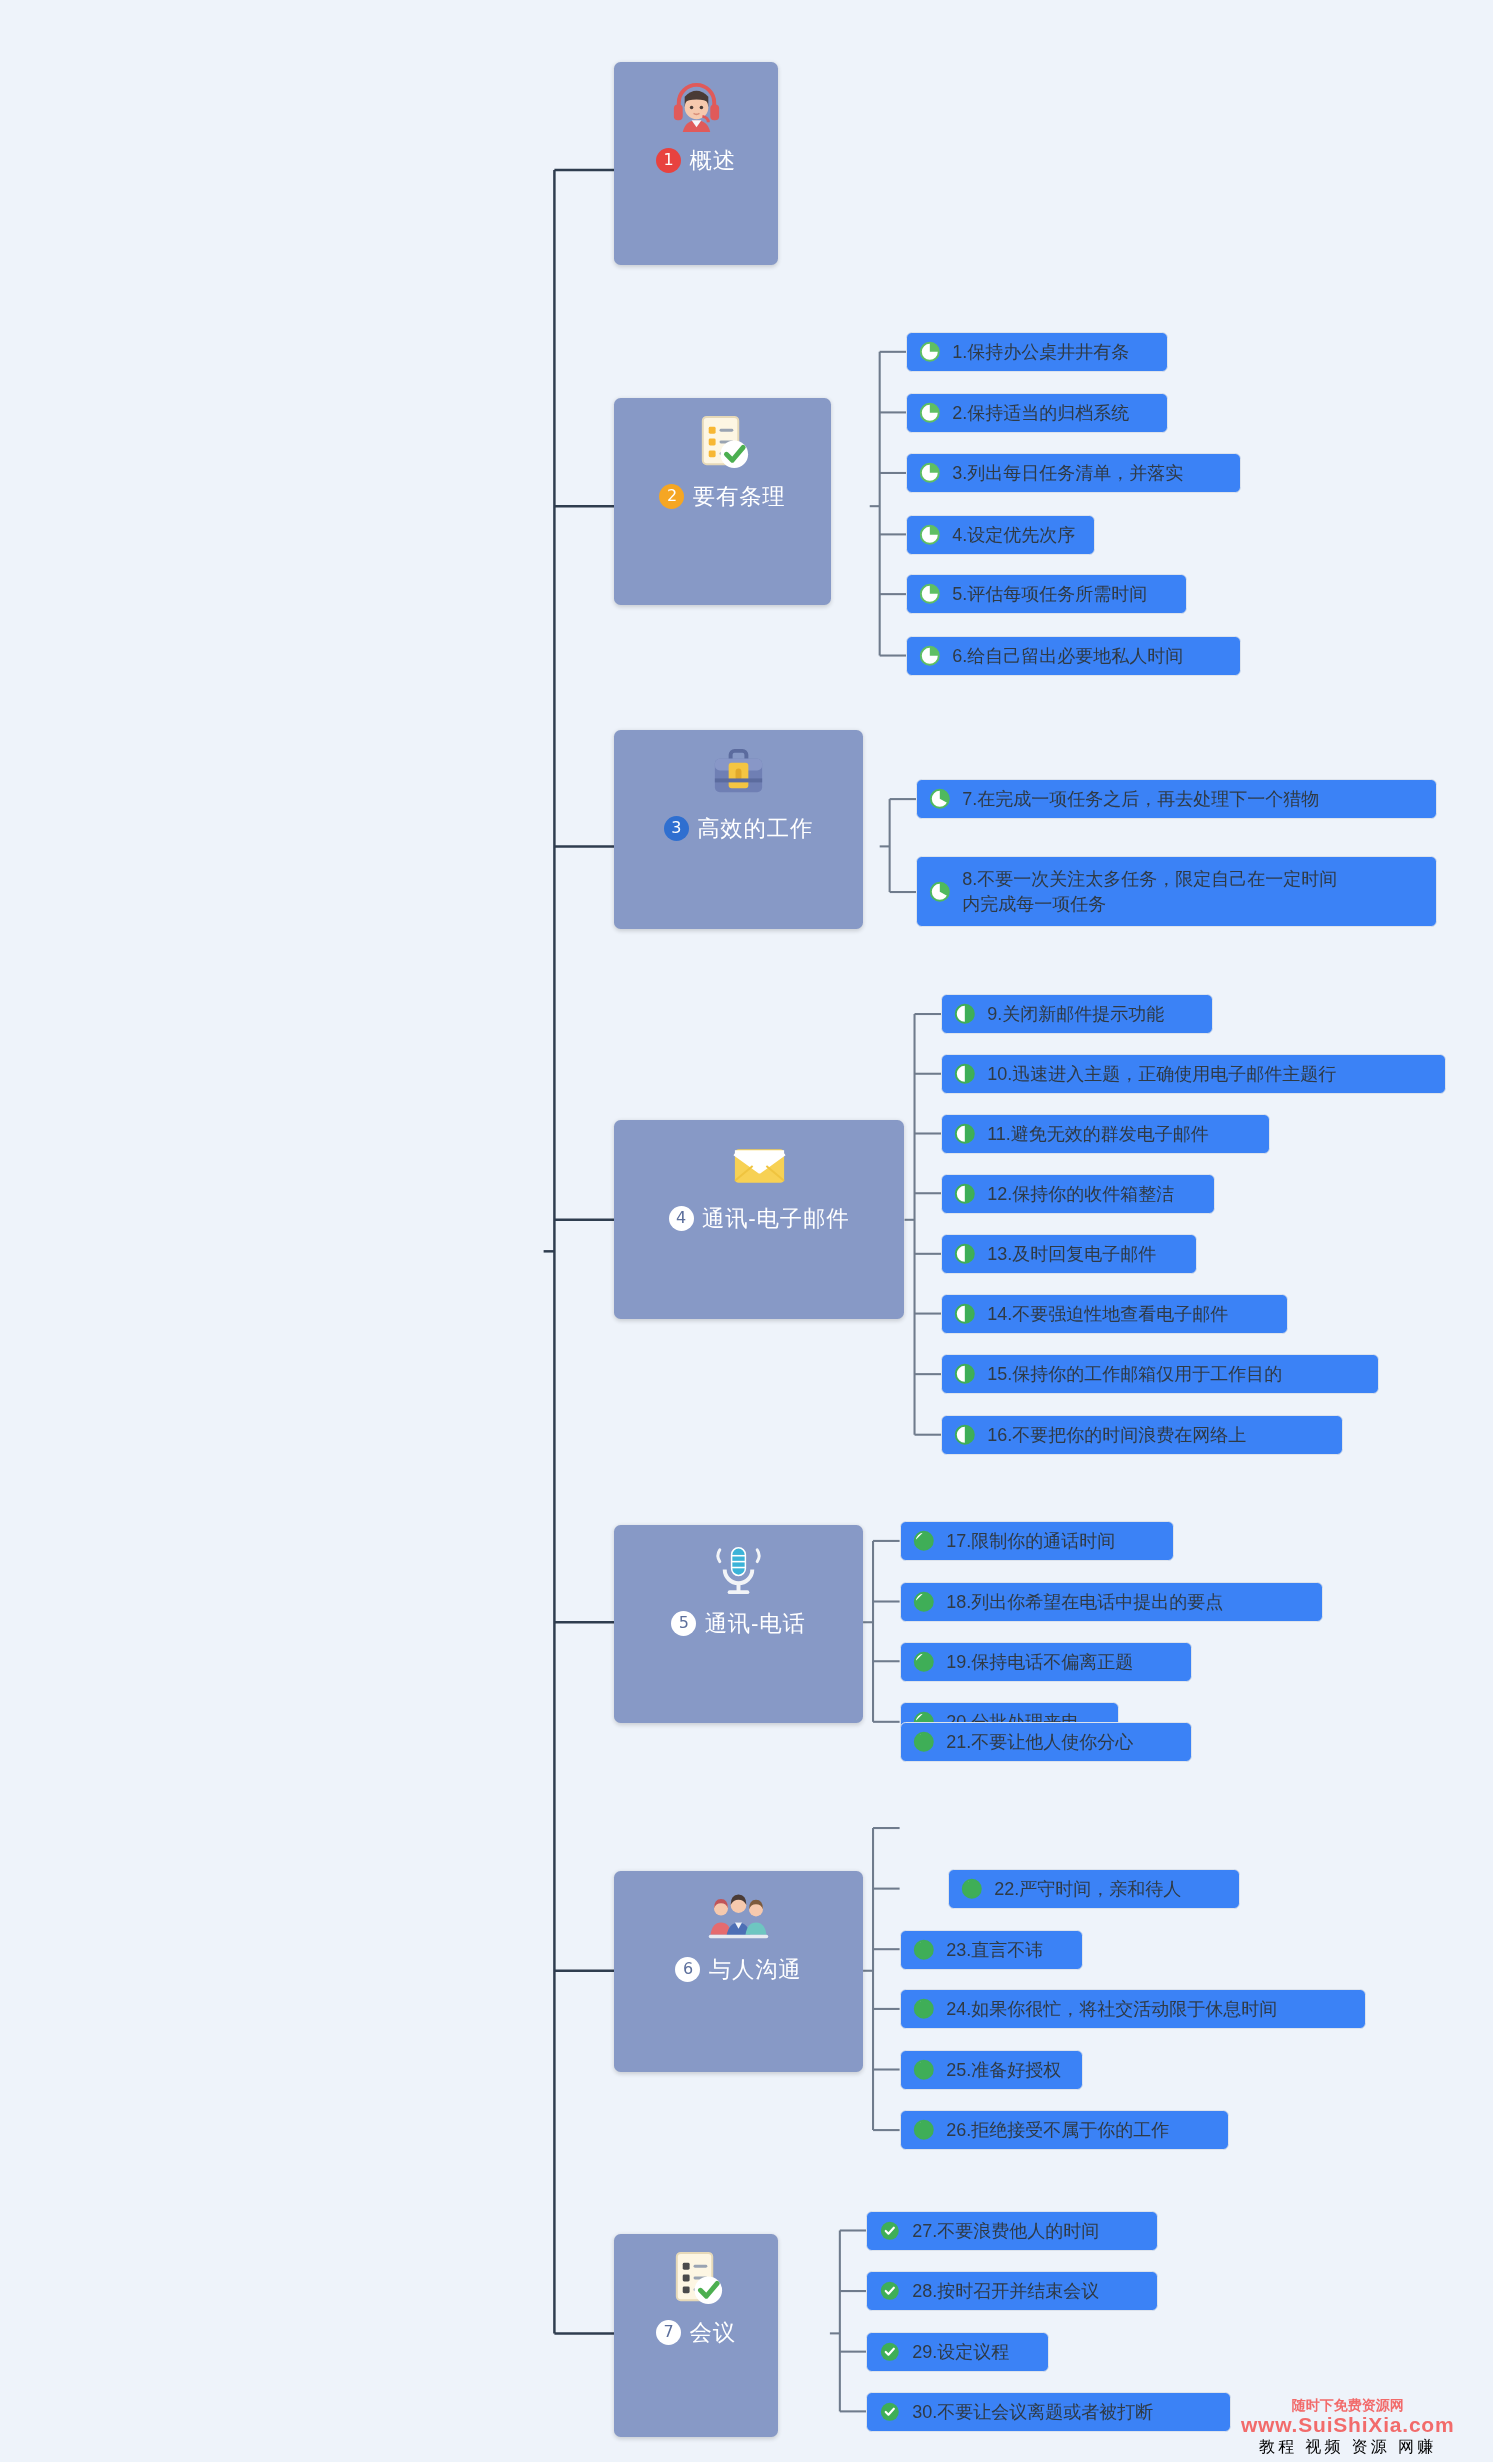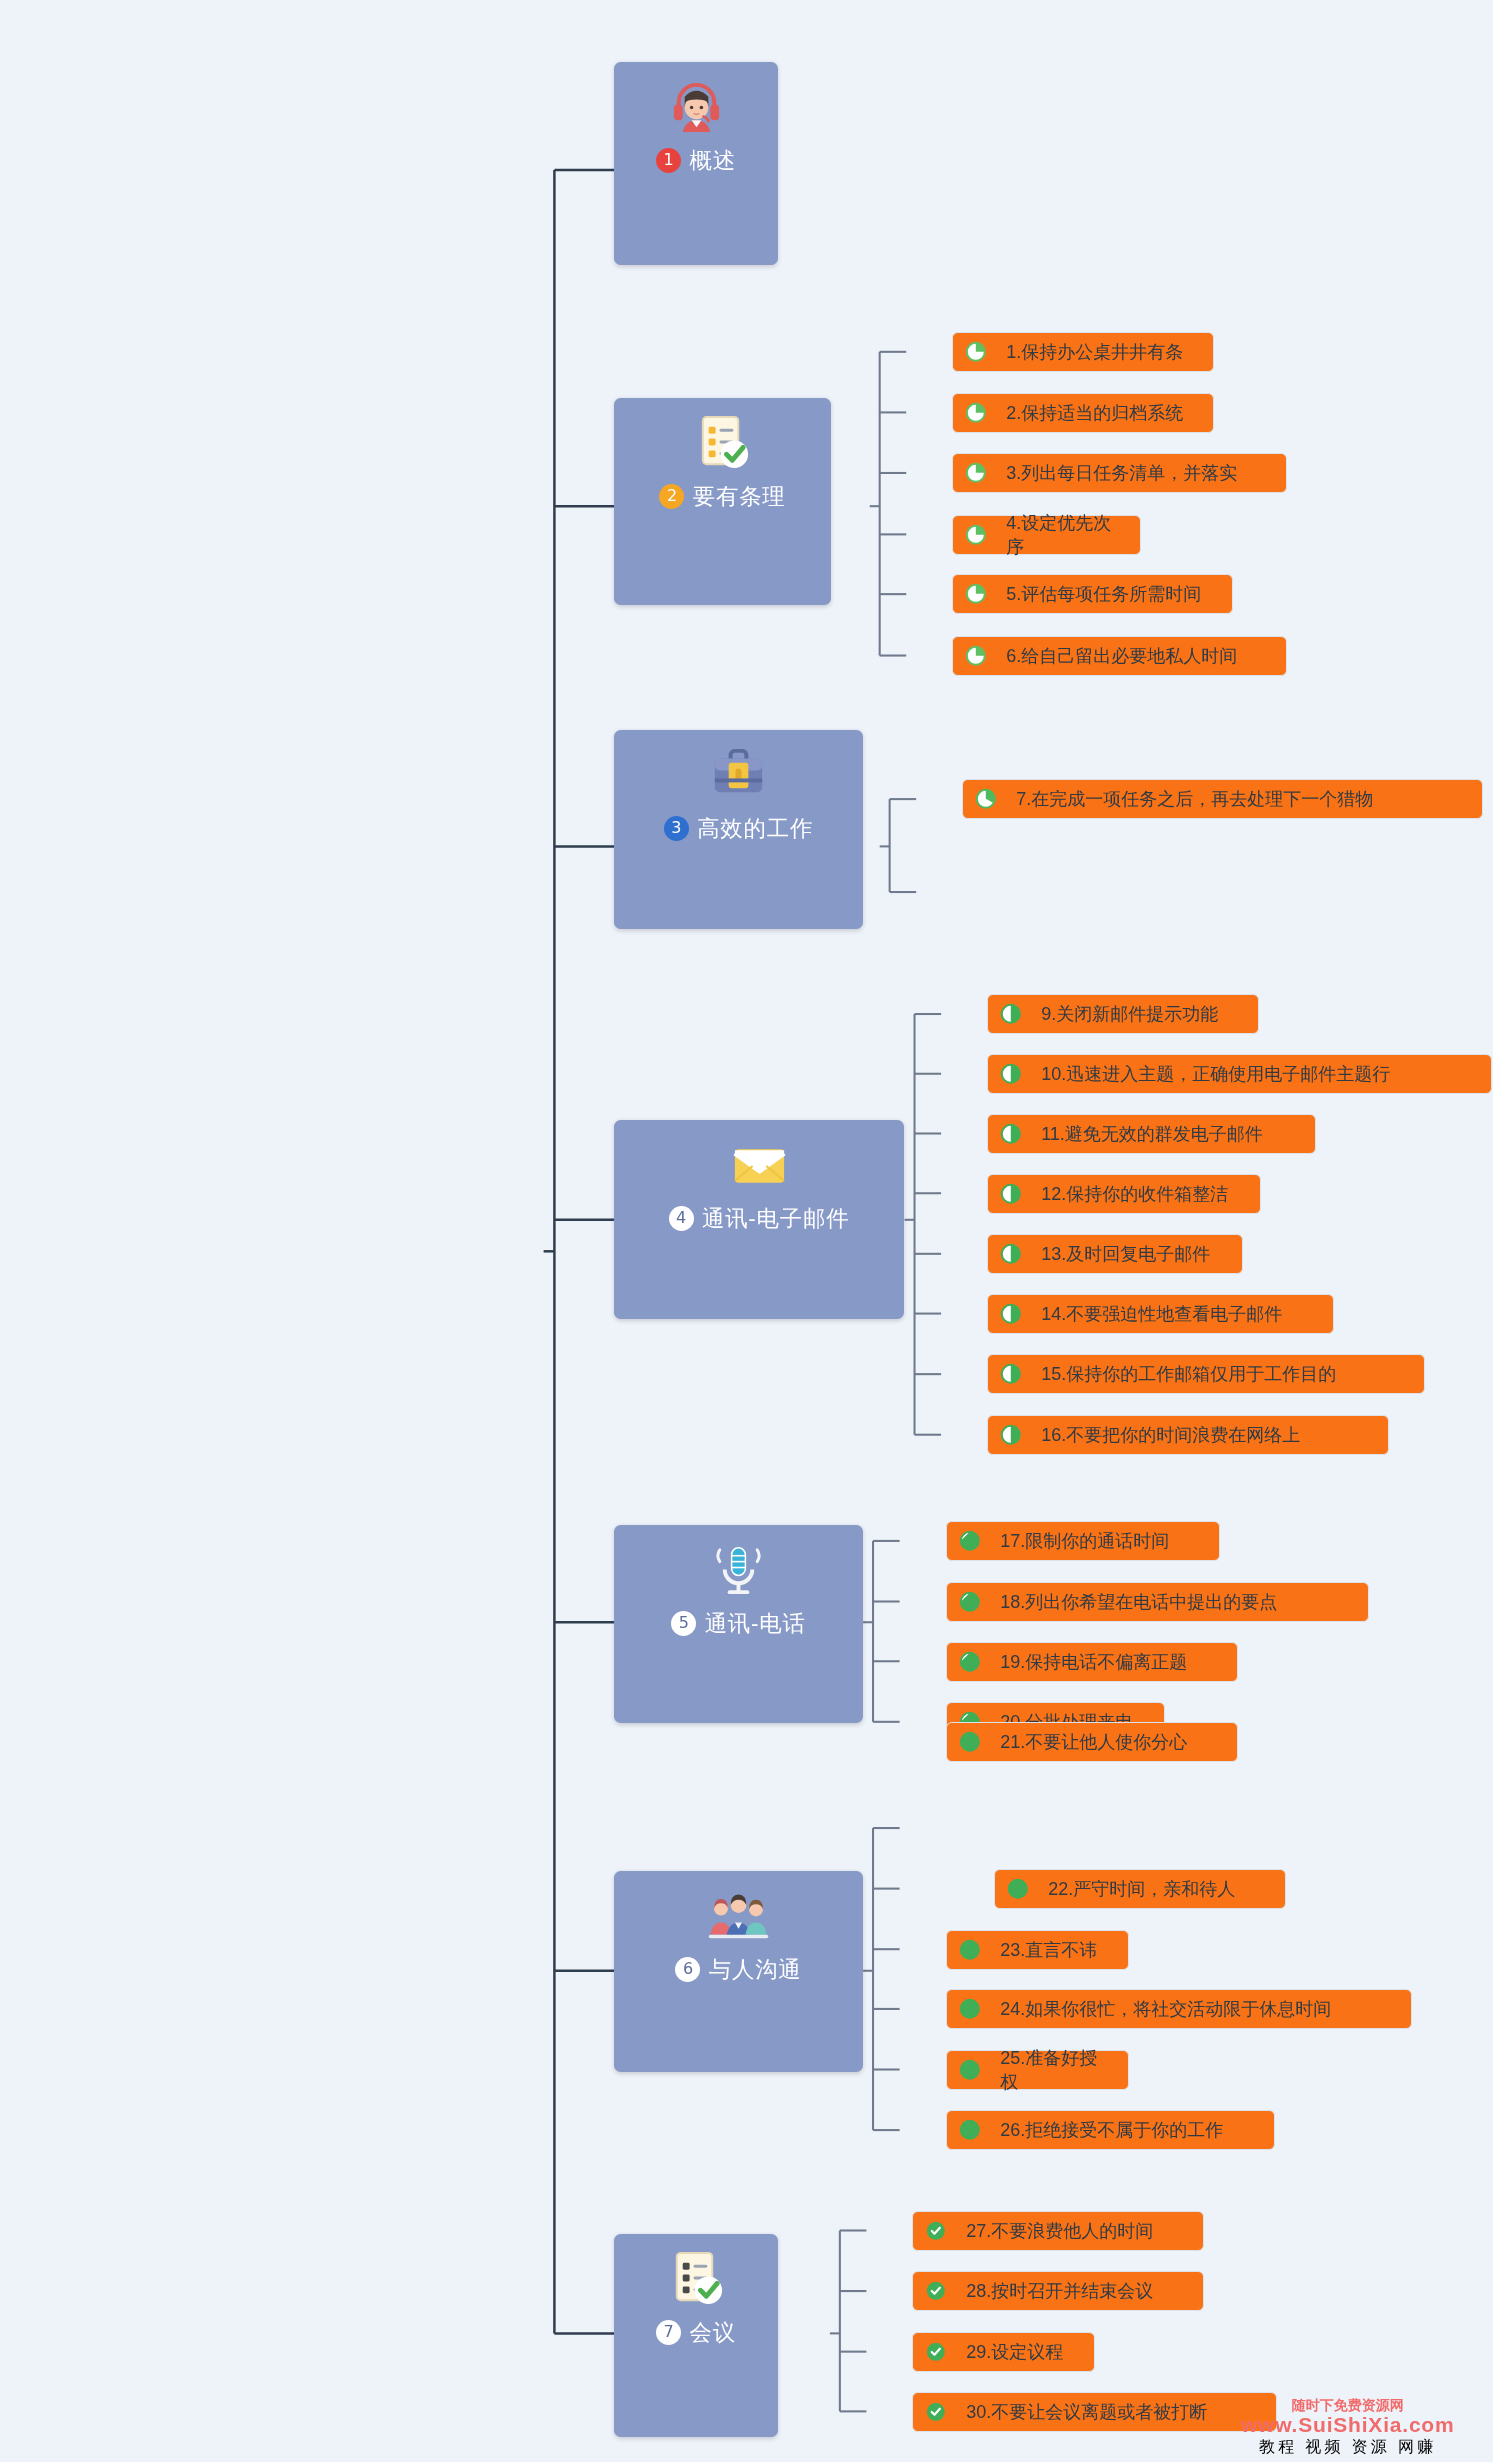--- a/index.html
+++ b/index.html
@@ -92,30 +92,29 @@
   }
   .branch-label {
     color: #ffffff;
     font-size: 22.4px;
     letter-spacing: 0.8px;
   }
 
   
   .leaf {
     position: absolute;
-    background: #f97316;
+    background: #3b82f6;
     border-radius: 5.8px;
     border: 0.8px solid #dde3ec;
     display: flex;
     align-items: center;
     padding: 0 13.3px 0 11.6px;
     box-sizing: border-box;
     height: 40px;
-    gap: 20px;
-    margin-left: 46px;
+    gap: 12px;
   }
   .leaf-icon {
     width: 21.6px;
     height: 21.6px;
     flex: 0 0 21.6px;
   }
   .leaf-text {
     color: #2f3a45;
     font-size: 18px;
     line-height: 1.35;
@@ -339,20 +338,30 @@
 
   <div class="leaf" style="left:916px; top:779px; width:521px;">
     <span class="leaf-icon">
       <svg viewBox="0 0 24 24" width="21.6" height="21.6">
           <circle cx="12" cy="12" r="10" fill="#ffffff" stroke="#4fb95e" stroke-width="2.2"></circle>
           <path d="M12 12 L12 2 A10 10 0 0 1 21 17 Z" fill="#4fb95e"></path>
         </svg>
     </span>
     <span class="leaf-text">7.在完成一项任务之后，再去处理下一个猎物</span>
   </div>
+  <div class="leaf two-line" style="left:916px; top:856px; width:521px;">
+    <span class="leaf-icon">
+      <svg viewBox="0 0 24 24" width="21.6" height="21.6">
+          <circle cx="12" cy="12" r="10" fill="#ffffff" stroke="#4fb95e" stroke-width="2.2"></circle>
+          <path d="M12 12 L12 2 A10 10 0 0 1 21 17 Z" fill="#4fb95e"></path>
+        </svg>
+    </span>
+    <span class="leaf-text">8.不要一次关注太多任务，限定自己在一定时间
+内完成每一项任务</span>
+  </div>
 
   <div class="branch" style="left:614px; top:1120px; width:290px; height:199px;">
     <div class="branch-icon">
       <svg viewBox="0 0 64 64" width="76" height="76">
         <rect x="7" y="16" width="50" height="34" rx="4" fill="#f7d154"></rect>
         <path d="M7 20 L32 38 L57 20" fill="none" stroke="#ffffff" stroke-width="5" stroke-linejoin="round"></path>
         <path d="M7 20 L32 38 L57 20 L57 17 L7 17 Z" fill="#ffffff"></path>
         <path d="M7 48 L25 33" stroke="#efc43f" stroke-width="2" fill="none"></path>
         <path d="M57 48 L39 33" stroke="#efc43f" stroke-width="2" fill="none"></path>
       </svg>

